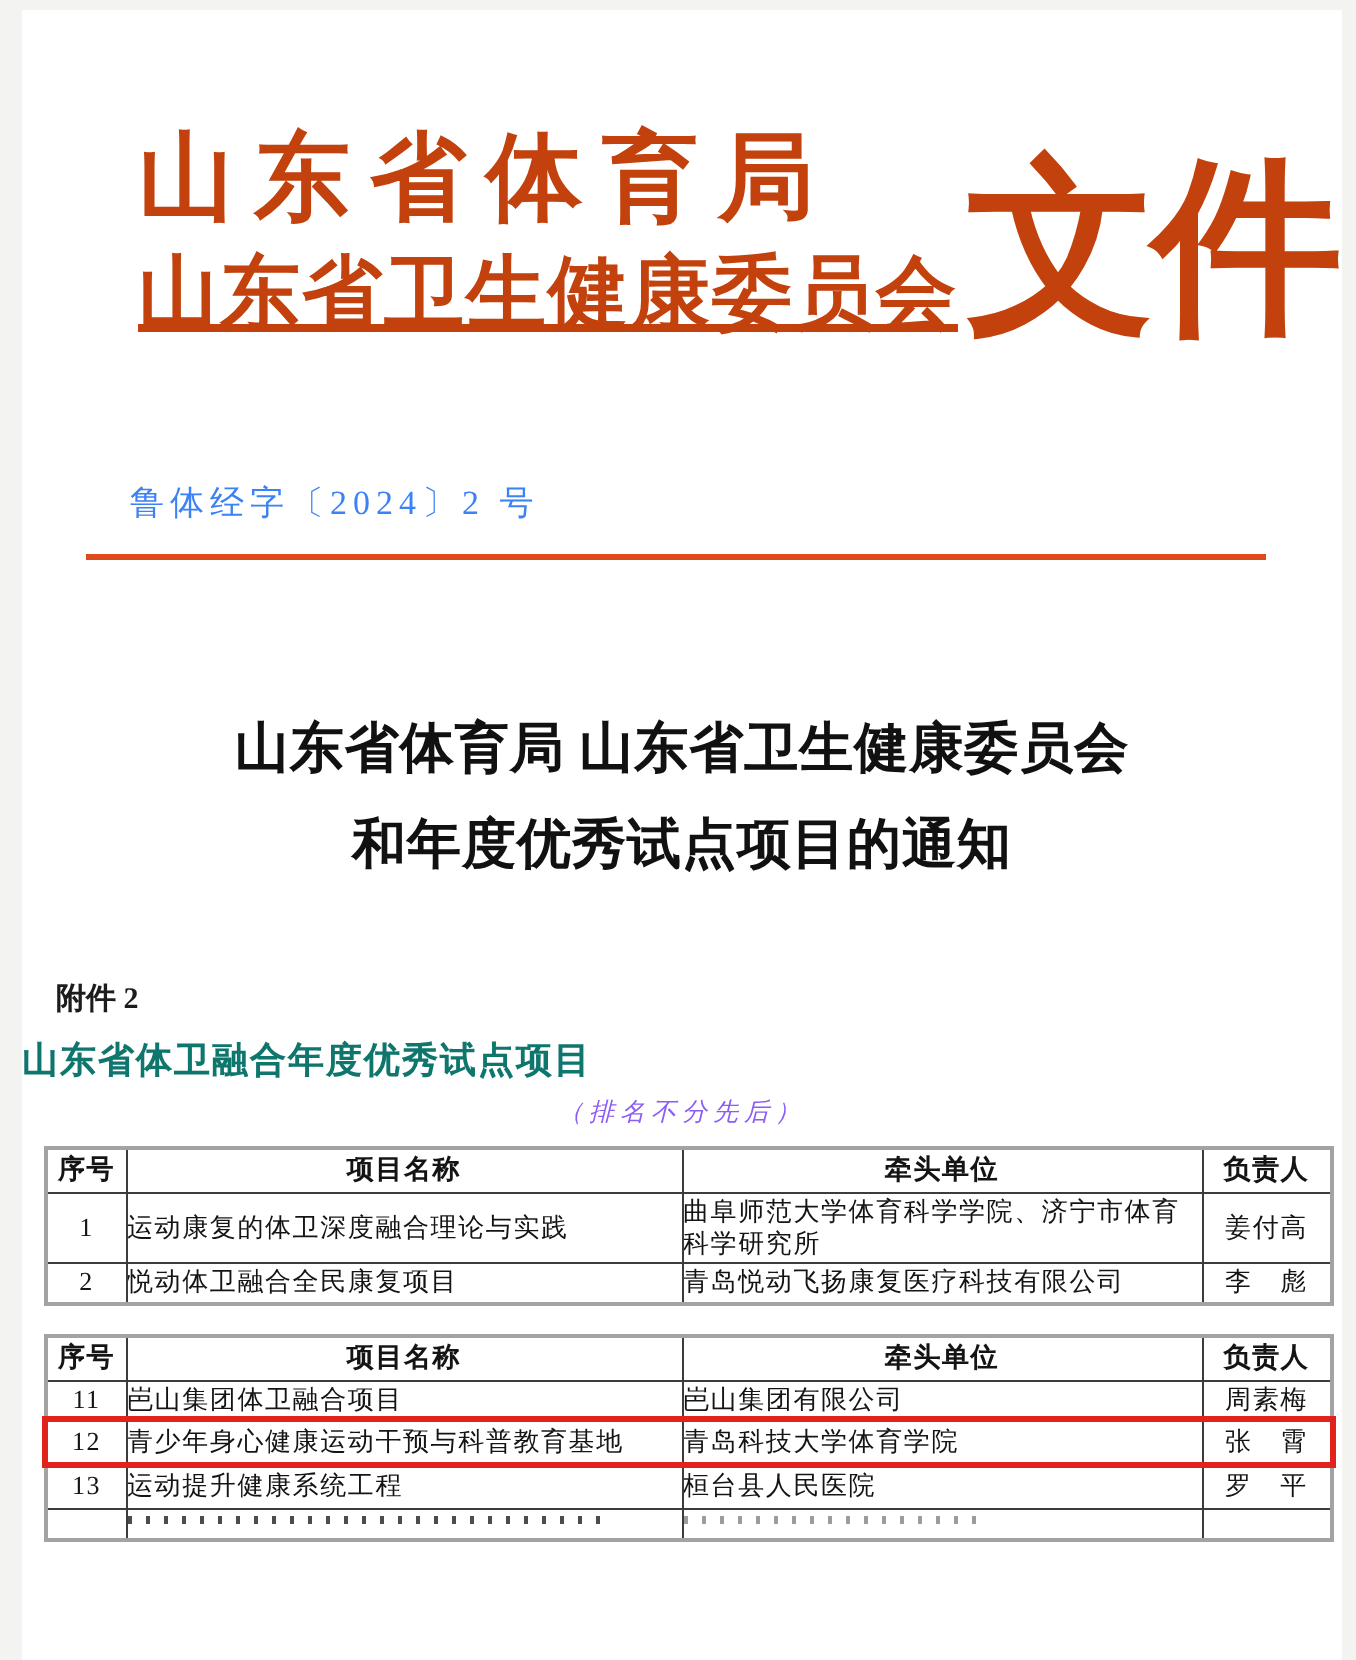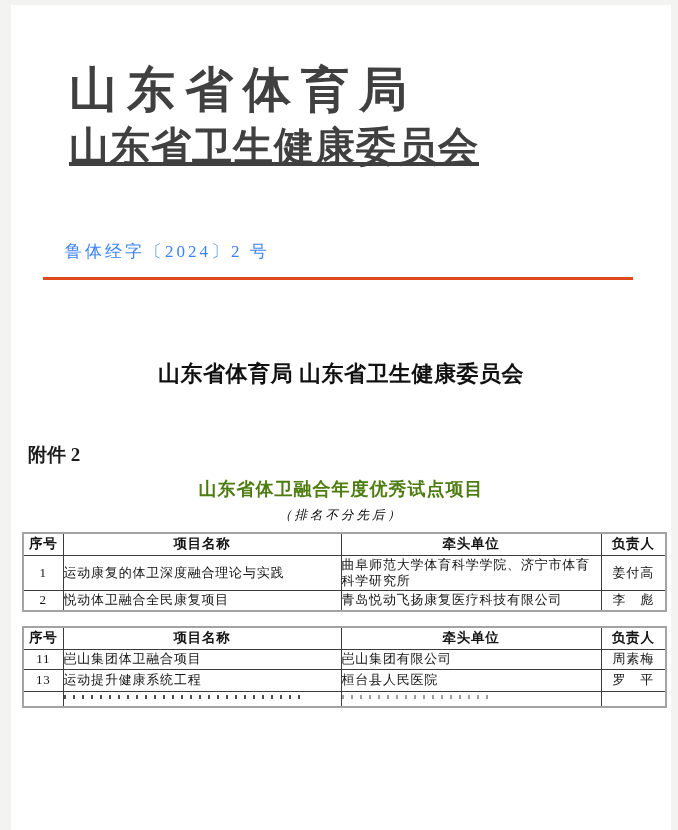--- a/index.html
+++ b/index.html
@@ -10,49 +10,49 @@
     color:#1c1c1c;
   }
   .page {
     position:absolute; left:11px; top:5px; width:660px; height:825px;
     background:#ffffff; overflow:hidden;
   }
   
   .letterhead {
     display:flex; align-items:flex-end;
     margin:56px 0 0 58px;
-    color:#404040; font-weight:bold; white-space:nowrap;
+    color:#c2410c; font-weight:bold; white-space:nowrap;
   }
   .org1 { font-size:48px; line-height:1.22; letter-spacing:10px; }
   .org2 { font-size:40px; line-height:1.25; letter-spacing:1px; margin-top:2px;text-decoration:underline; }
   .wenjian { font-size:95px; line-height:0.98; margin-left:4px; letter-spacing:-2px; }
   
   .doc-number {
     margin-top:68px; text-align:left; padding-left:54px;
     font-size:17px; letter-spacing:3px; color:#3b82f6;
   }
   .red-rule {
     height:3px; background:#dd4a1c; margin:14px 38px 0 32px;
   }
   
   .doc-title {
     margin-top:70px; text-align:center;
-    font-size:22px; font-weight:bold; line-height:48px; color:#111;
+    font-size:27px; font-weight:bold; line-height:48px; color:#111;
     letter-spacing:0.5px;
   }
   
-  .attachment { margin:44px 0 0 17px; font-size:19px; font-weight:600; }
+  .attachment { margin:44px 0 0 17px; font-size:15px; font-weight:600; }
   .section-title {
-    margin-top:9px; text-align:center;
+    margin-top:9px; 
     font-family:"Liberation Sans","DejaVu Sans",sans-serif;
-    font-weight:bold; font-size:18px; letter-spacing:1px; color:#4d7c0f;
+    font-weight:bold; font-size:18px; letter-spacing:1px; color:#0f766e;
   }
   .section-subtitle {
     margin-top:6px; text-align:center;
-    font-size:12.5px; font-style:italic; letter-spacing:3px; color:#000000;
+    font-size:12.5px; font-style:italic; letter-spacing:3px; color:#8b5cf6;
   }
   
   table.doc-table {
     width:643px; margin:8px 6px 0 11px;
     border-collapse:collapse; table-layout:fixed;
     font-size:13px; color:#141414;
     border:2px solid #a3a3a3;
   }
   table.t2 { margin-top:14px; }
   .doc-table th, .doc-table td {
@@ -80,28 +80,30 @@
 </head>
 <body>
 
 <div class="page">
 
   <div class="letterhead">
     <div>
       <div class="org1">山东省体育局</div>
       <div class="org2">山东省卫生健康委员会</div>
     </div>
+    <div class="wenjian">文件</div>
   </div>
 
   <div class="doc-number">鲁体经字〔2024〕2 号</div>
 
   <div class="red-rule"></div>
 
   <div class="doc-title">
     <div>山东省体育局 山东省卫生健康委员会</div>
+    <div>和年度优秀试点项目的通知</div>
   </div>
 
   <div class="attachment">附件 2</div>
 
   <div class="section-title">山东省体卫融合年度优秀试点项目</div>
   <div class="section-subtitle">（排名不分先后）</div>
 
   <table class="doc-table t1">
     <colgroup>
         <col class="w-no">
@@ -144,20 +146,26 @@
       <th>项目名称</th>
       <th>牵头单位</th>
       <th>负责人</th>
     </tr>
     <tr class="r-short">
       <td class="c-no">11</td>
       <td class="c-name">岜山集团体卫融合项目</td>
       <td class="c-unit">岜山集团有限公司</td>
       <td class="c-leader">周素梅</td>
     </tr>
+    <tr class="r-mid hl">
+      <td class="c-no">12</td>
+      <td class="c-name">青少年身心健康运动干预与科普教育基地</td>
+      <td class="c-unit">青岛科技大学体育学院</td>
+      <td class="c-leader">张　霄</td>
+    </tr>
     <tr class="r-mid">
       <td class="c-no">13</td>
       <td class="c-name">运动提升健康系统工程</td>
       <td class="c-unit">桓台县人民医院</td>
       <td class="c-leader">罗　平</td>
     </tr>
     <tr class="partial">
       <td class="c-no"></td>
       <td class="c-name">
             <div class="glyph-tops" style="width:238px"></div>

